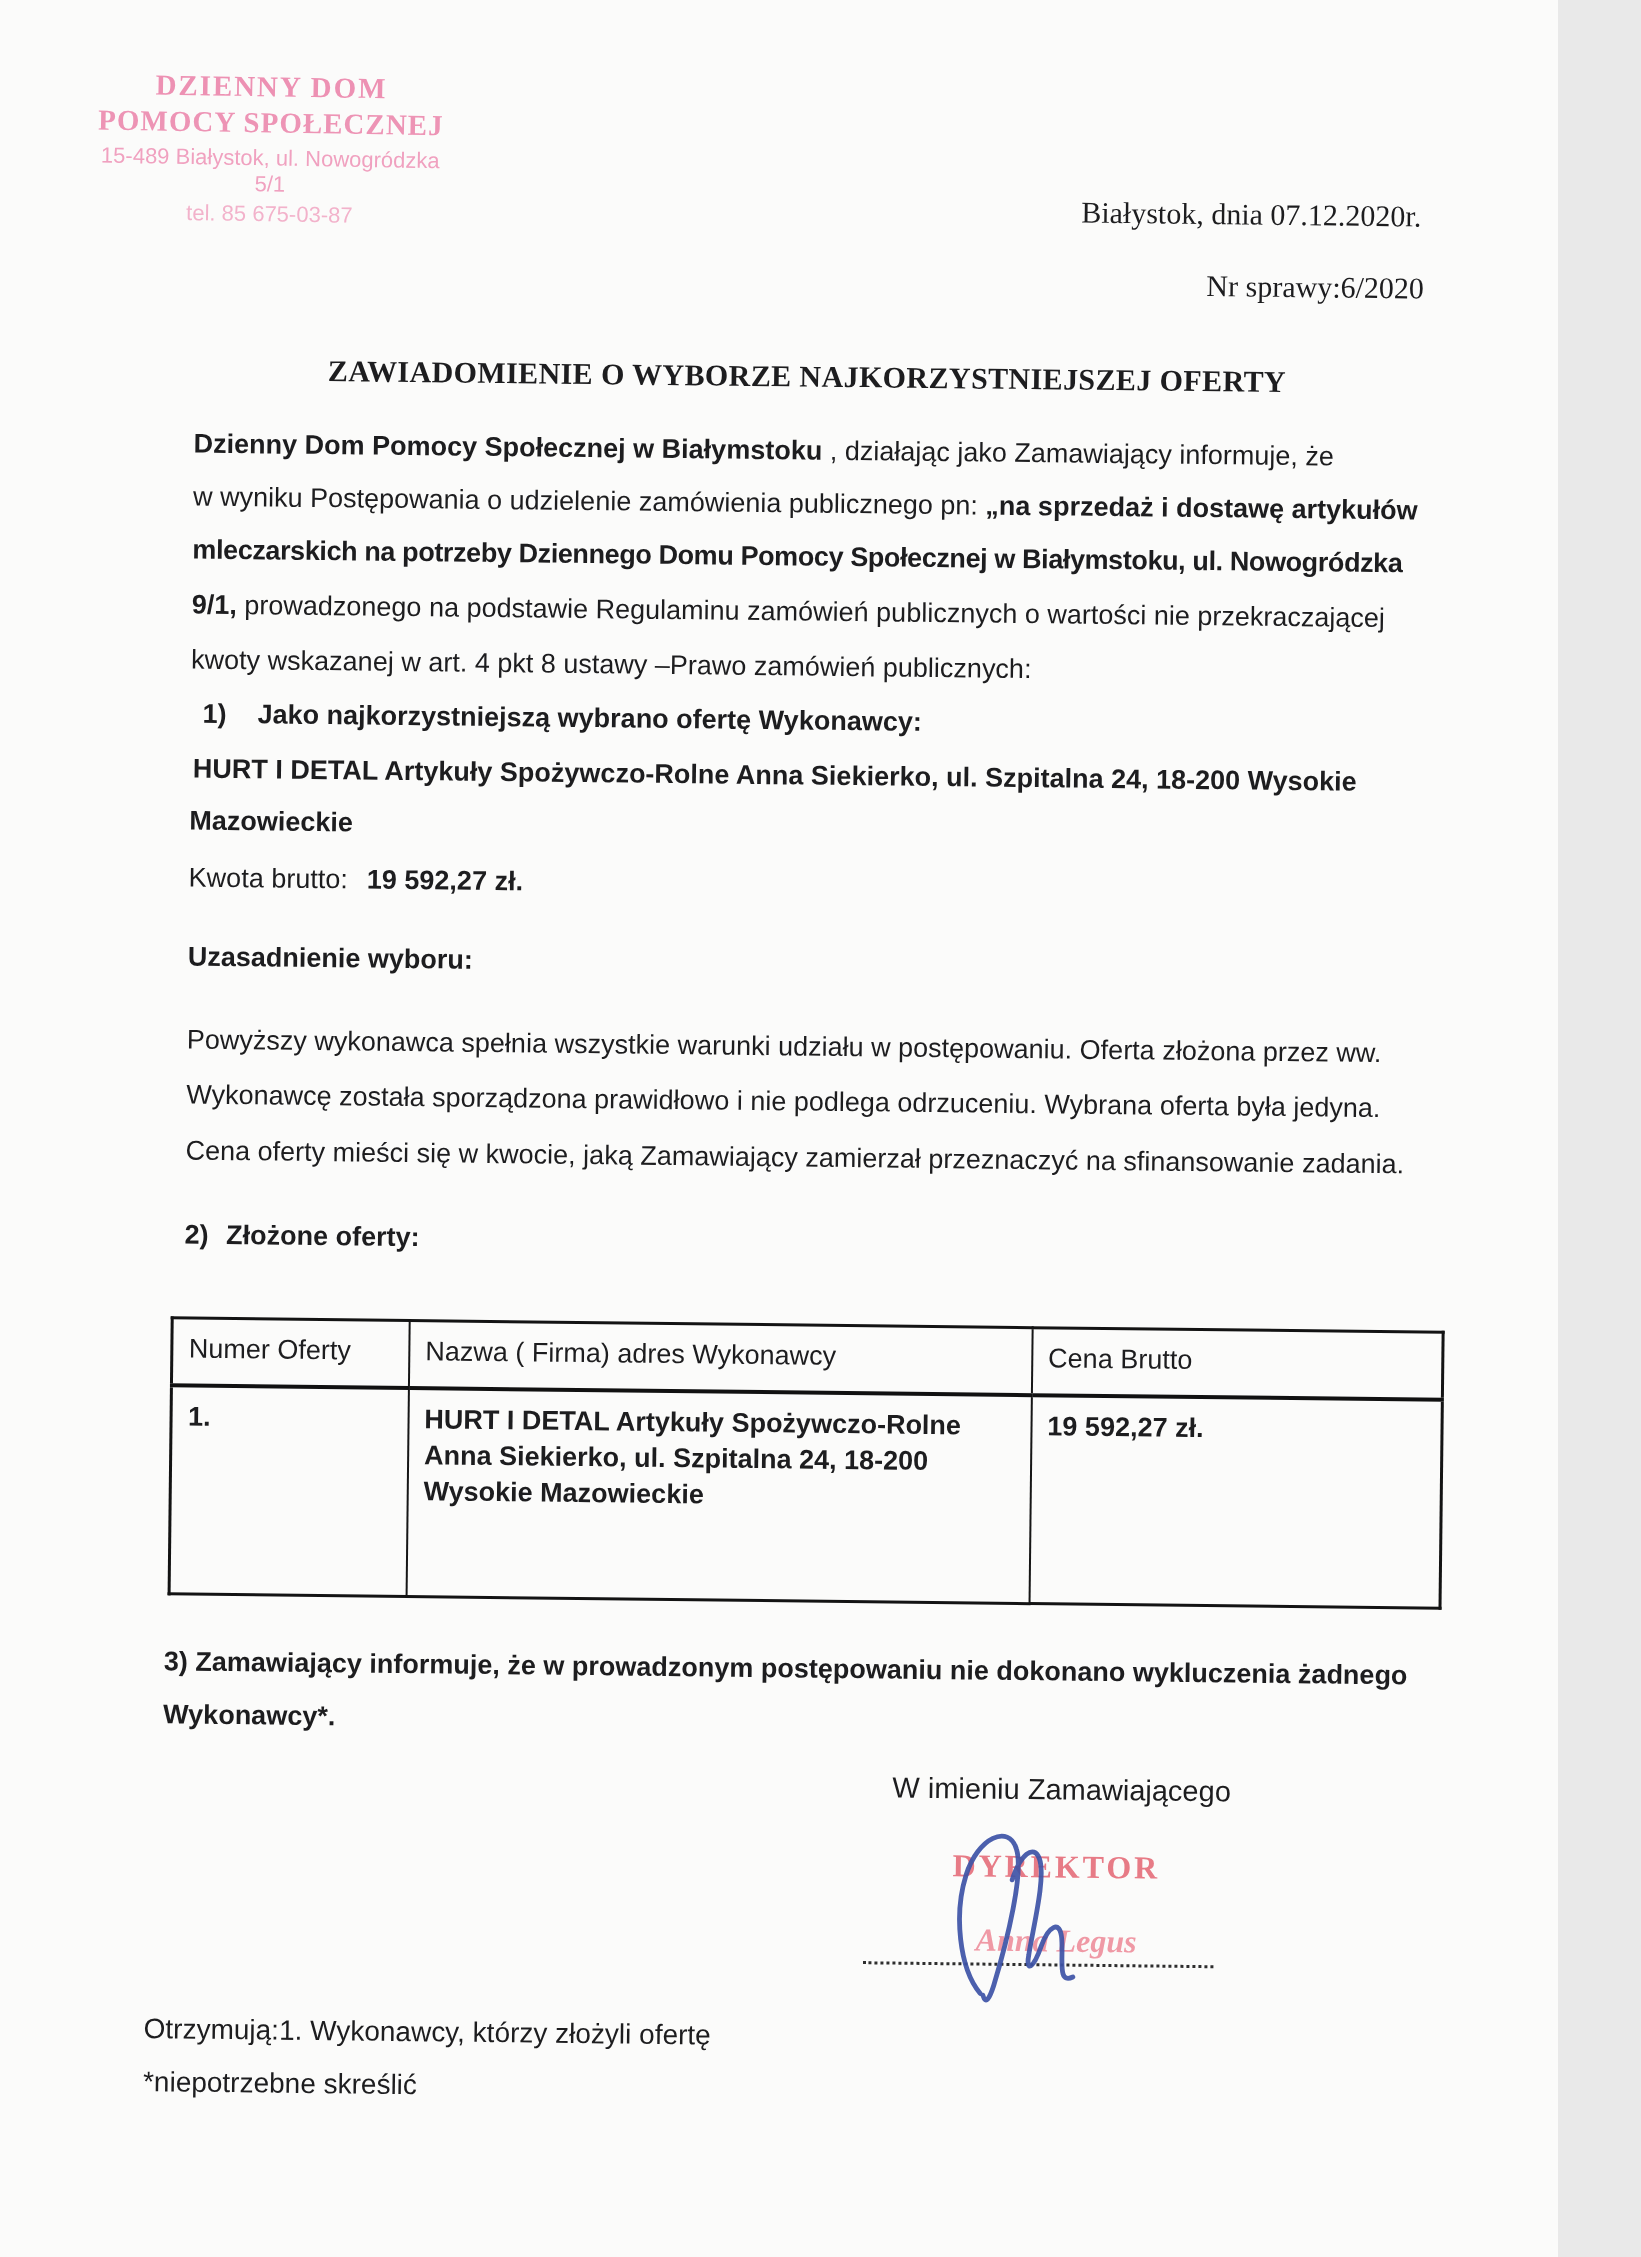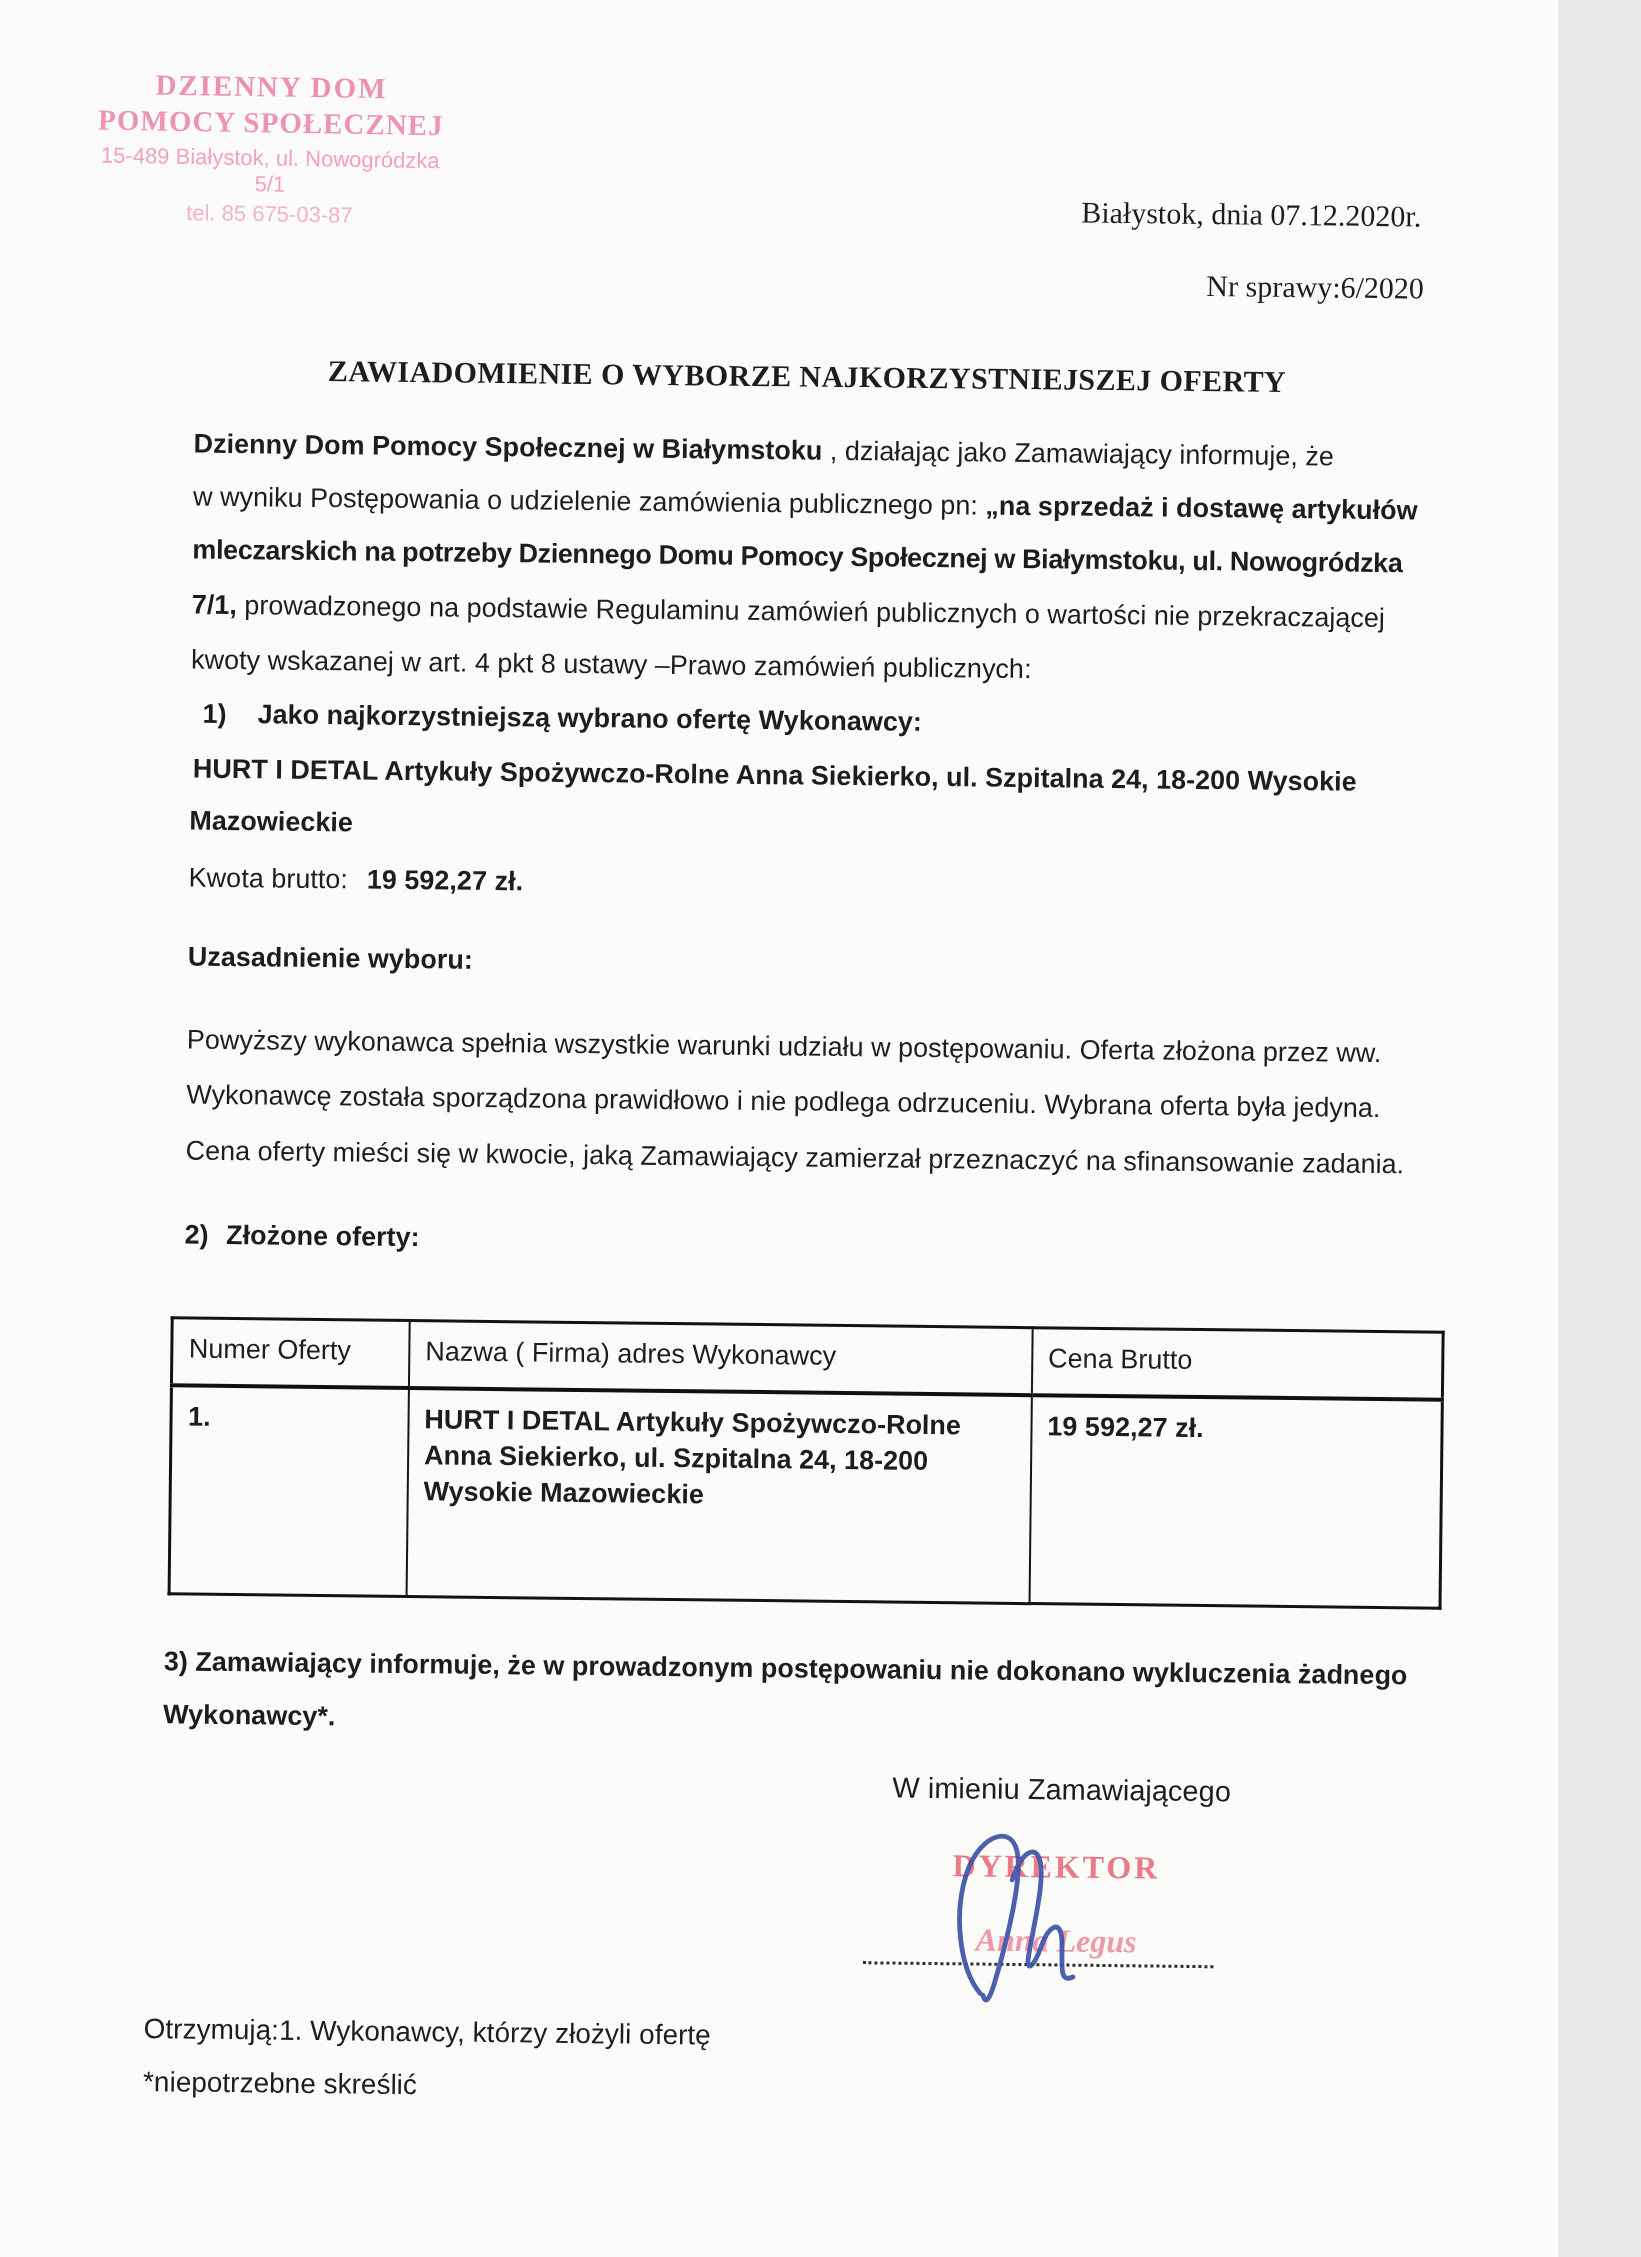--- a/index.html
+++ b/index.html
@@ -59,21 +59,21 @@
     </div>
 
     <div class="ln serif date-line">Białystok, dnia 07.12.2020r.</div>
     <div class="ln serif case-no">Nr sprawy:6/2020</div>
 
     <div class="ln serif title">ZAWIADOMIENIE O WYBORZE NAJKORZYSTNIEJSZEJ OFERTY</div>
 
     <div class="ln sans" style="left:198px;top:426px;"><b>Dzienny Dom Pomocy Społecznej w Białymstoku </b><span>, działając jako Zamawiający informuje, że</span></div>
     <div class="ln sans" style="left:198px;top:479px;"><span>w wyniku Postępowania o udzielenie zamówienia publicznego pn: </span><b>„na sprzedaż i dostawę artykułów</b></div>
     <div class="ln sans tight" style="left:198px;top:532px;"><b>mleczarskich  na potrzeby Dziennego Domu Pomocy Społecznej  w Białymstoku, ul. Nowogródzka</b></div>
-    <div class="ln sans" style="left:198px;top:587px;"><b>7/1,</b><span> prowadzonego na podstawie Regulaminu zamówień publicznych o wartości nie przekraczającej</span></div>
+    <div class="ln sans" style="left:198px;top:587px;"><b>9/1,</b><span> prowadzonego na podstawie Regulaminu zamówień publicznych o wartości nie przekraczającej</span></div>
     <div class="ln sans" style="left:198px;top:642px;"><span>kwoty wskazanej w art. 4 pkt 8 ustawy –Prawo zamówień publicznych:</span></div>
 
     <div class="ln sans" style="left:210px;top:696px;font-weight:bold;"><span>1)</span><span style="display:inline-block;width:31px;"></span><span>Jako najkorzystniejszą wybrano ofertę Wykonawcy:</span></div>
     <div class="ln sans" style="left:201px;top:751px;font-weight:bold;">HURT I DETAL Artykuły Spożywczo-Rolne Anna Siekierko, ul. Szpitalna 24, 18-200 Wysokie</div>
     <div class="ln sans" style="left:198px;top:803px;font-weight:bold;">Mazowieckie</div>
     <div class="ln sans" style="left:198px;top:860px;"><span>Kwota brutto: </span><span style="display:inline-block;width:11.6px;"></span><b>19 592,27 zł.</b></div>
 
     <div class="ln sans" style="left:198px;top:939px;font-weight:bold;">Uzasadnienie wyboru:</div>
     <div class="ln sans" style="left:198px;top:1022px;">Powyższy wykonawca spełnia wszystkie warunki udziału w postępowaniu. Oferta złożona przez  ww.</div>
     <div class="ln sans" style="left:198px;top:1077px;">Wykonawcę została sporządzona prawidłowo i nie podlega odrzuceniu. Wybrana oferta  była jedyna.</div>

